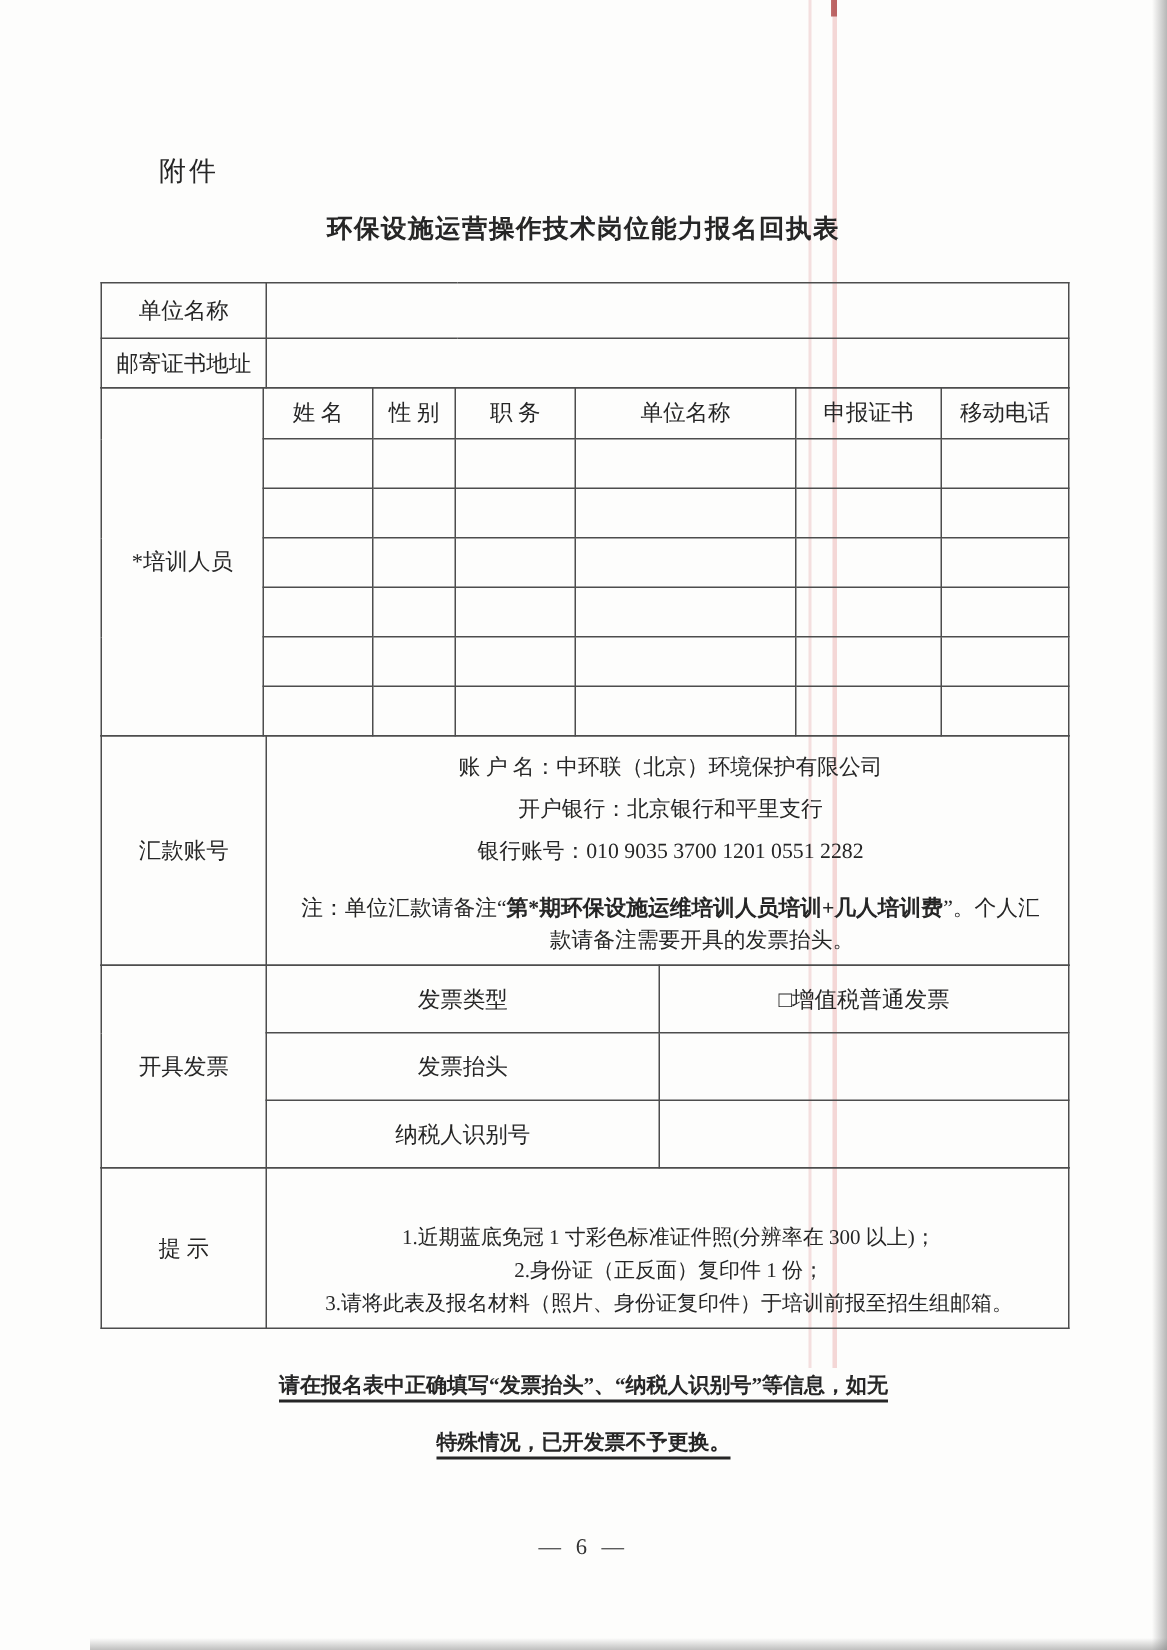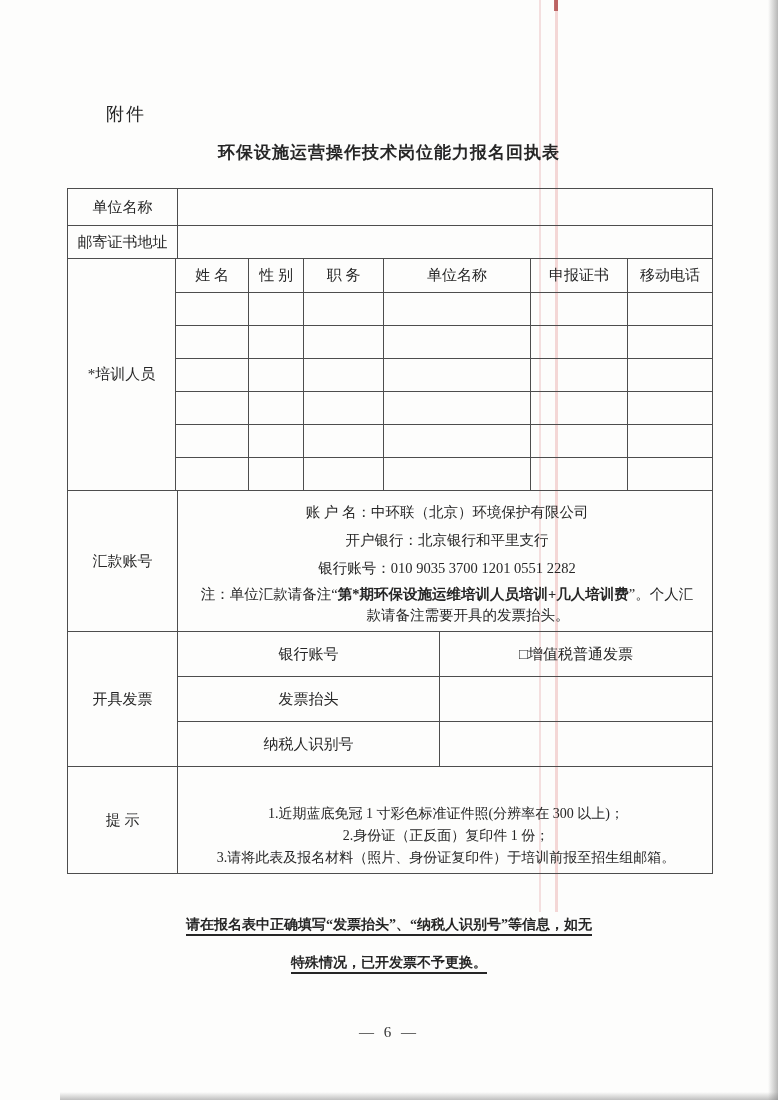--- a/index.html
+++ b/index.html
@@ -13,21 +13,21 @@
     font-size:17px;font-weight:bold;letter-spacing:1px;}
   .tablewrap{position:absolute;left:67px;top:188px;width:645px;}
   table{border-collapse:collapse;table-layout:fixed;width:645px;margin-top:-1px;}
   table:first-child{margin-top:0;}
   td{border:1px solid #4d4d4d;font-size:15px;text-align:center;vertical-align:middle;
      padding:0 4px;box-sizing:border-box;overflow:hidden;}
   .h37{height:37px}.h33{height:33px}.h34{height:34px}.h130{height:130px}
   .h45{height:45px}.h74{height:74px}.h44{height:44px}
   .leftcell{text-align:center;}
   .bank-block{padding:7px 10px 5px 14px;line-height:28px;font-size:14.5px;}
-  .bank-note{line-height:21px;padding-left:42px;text-indent:-42px;margin-top:2px;}
+  .bank-note{line-height:21px;padding-left:42px;text-indent:-42px;margin-top:14px;}
   .tips-block{padding:4px 8px 4px 10px;line-height:22px;font-size:14px;margin-top:32px;}
   .contact-block{padding:0 8px 0 12px;font-size:14.5px;}
   .contact-email{margin-left:34px;}
   .footnote{position:absolute;left:0;top:906px;width:778px;text-align:center;
     font-weight:bold;font-size:14px;line-height:38px;}
   .footnote div{display:inline;}
   .footnote .fl{text-decoration:underline;text-underline-offset:5px;text-decoration-thickness:1.5px;}
   .pagenum{position:absolute;left:0;top:1024px;width:778px;text-align:center;
     font-size:15px;letter-spacing:3px;color:#333;}
   
@@ -165,21 +165,21 @@
 
   <table>
     <colgroup>
         <col style="width:110px">
         <col style="width:262px">
         <col style="width:273px">
       </colgroup>
     <tbody>
         <tr class="h45">
       <td rowspan="3">开具发票</td>
-      <td>银行账号</td>
+      <td>发票类型</td>
       <td>□增值税普通发票</td>
     </tr>
     <tr class="h45">
       <td>发票抬头</td>
       <td></td>
     </tr>
     <tr class="h45">
       <td>纳税人识别号</td>
       <td></td>
     </tr>

